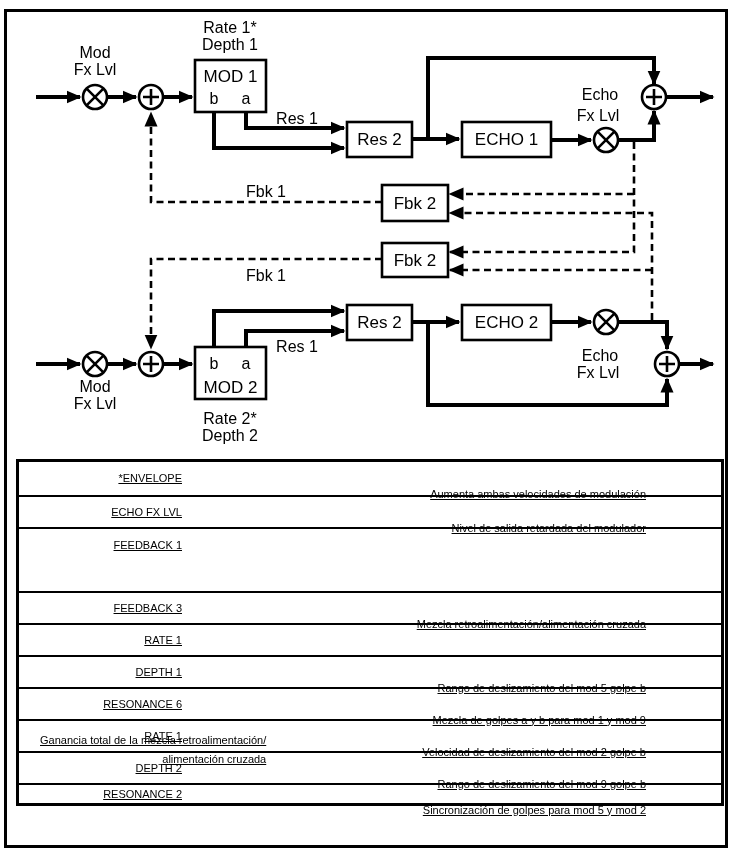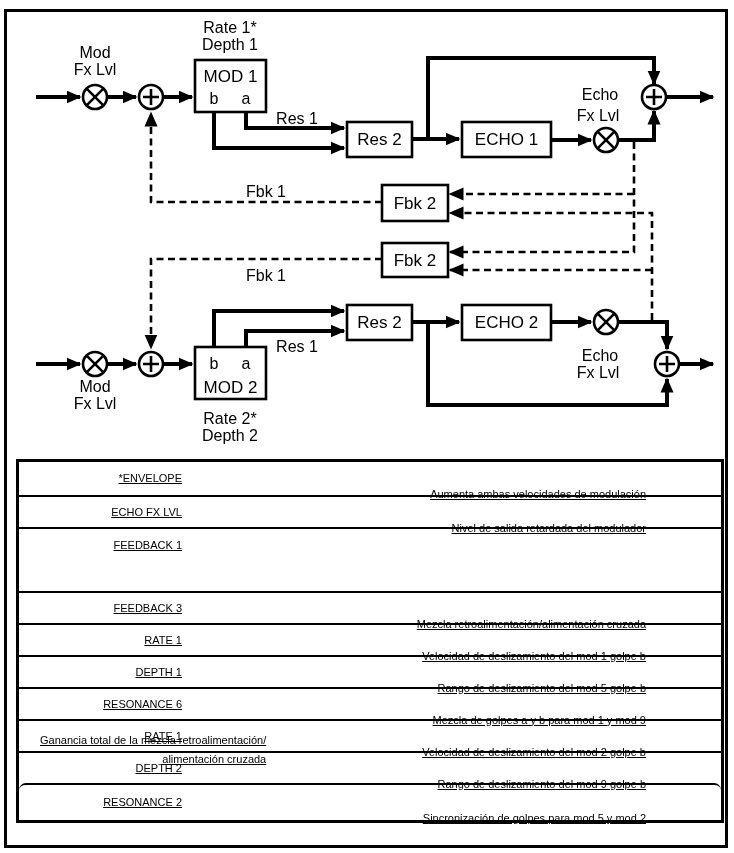--- a/index.html
+++ b/index.html
@@ -41,21 +41,21 @@
   .prow {
     display: flex;
     align-items: center;
     height: 32px;
     border-top: 2px solid #000;
     font-size: 11px;
     line-height: 19px;
     text-decoration: underline;
   }
   .prow:first-child { border-top: none; height: 33px; }
-  .prow:last-child  { height: 37px; border-radius: 7px; }
+  .prow:last-child  { height: 20px; }
   .prow.tall {
     height: 64px;
     align-items: flex-start;
     padding-top: 7px;
     flex-direction: column;
   }
   .pcell-label {
     width: 163px;
     flex: 0 0 163px;
     text-align: right;
@@ -219,21 +219,20 @@
     <div class="pcell-label">FEEDBACK 1</div>
     <div class="pcell-desc">Ganancia total de la mezcla retroalimentación/
 alimentación cruzada</div>
   </div>
   <div class="prow">
     <div class="pcell-label">FEEDBACK 3</div>
     <div class="pcell-desc">Mezcla retroalimentación/alimentación cruzada</div>
   </div>
   <div class="prow">
     <div class="pcell-label">RATE 1</div>
-    <div class="pcell-desc">Velocidad de deslizamiento del mod 1 golpe b</div>
   </div>
   <div class="prow">
     <div class="pcell-label">DEPTH 1</div>
     <div class="pcell-desc">Rango de deslizamiento del mod 5 golpe b</div>
   </div>
   <div class="prow">
     <div class="pcell-label">RESONANCE 6</div>
     <div class="pcell-desc">Mezcla de golpes a y b para mod 1 y mod 9</div>
   </div>
   <div class="prow">

